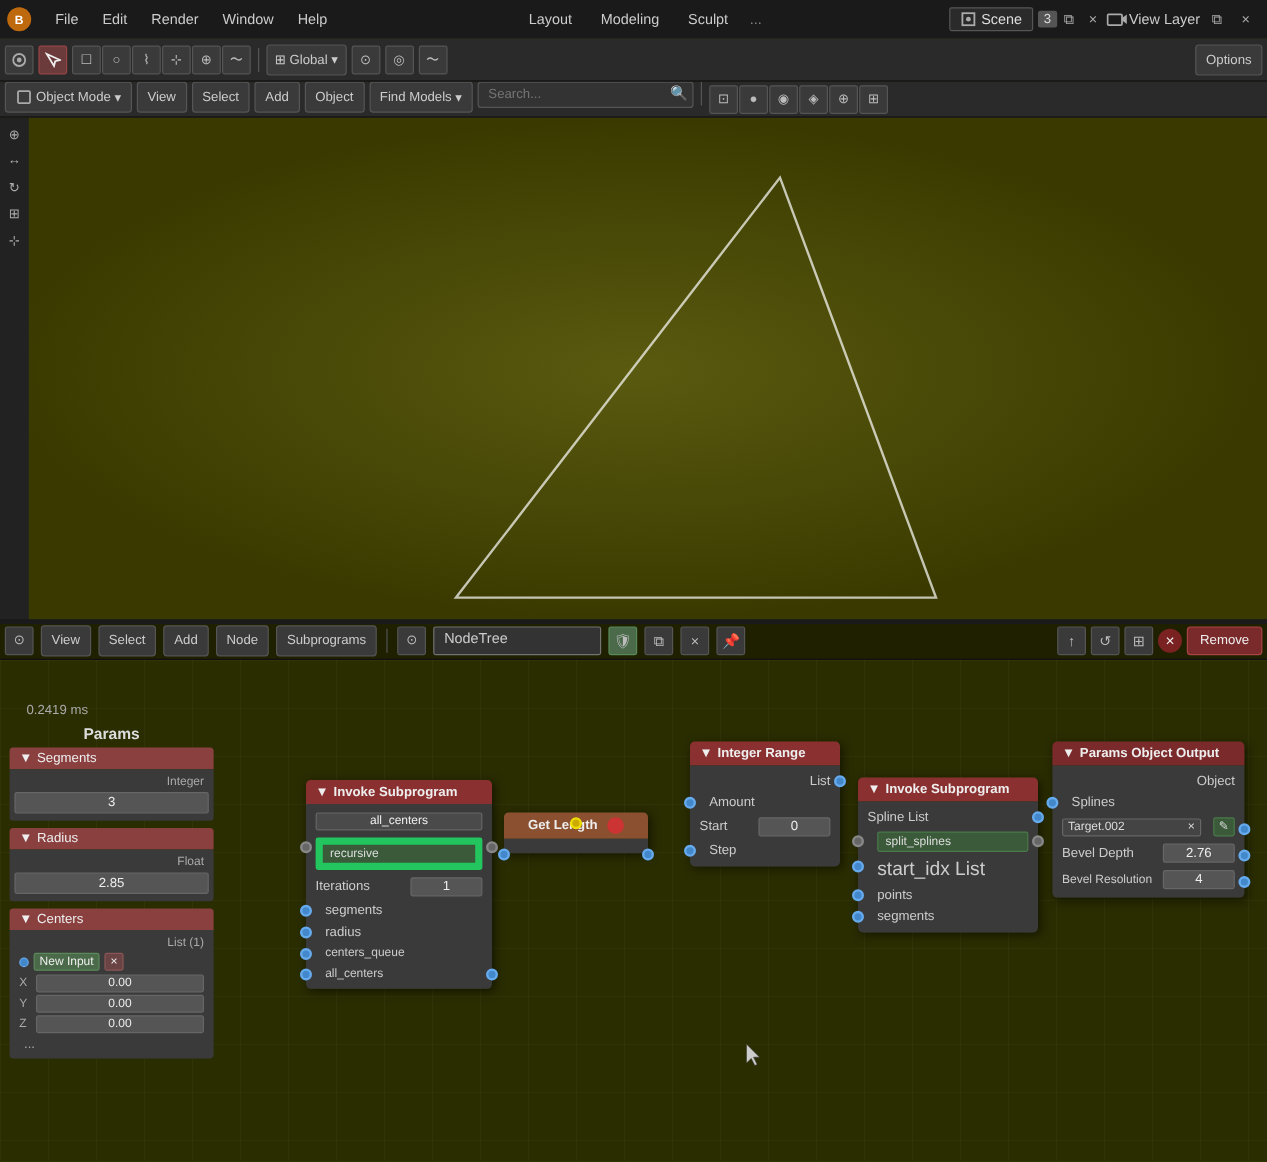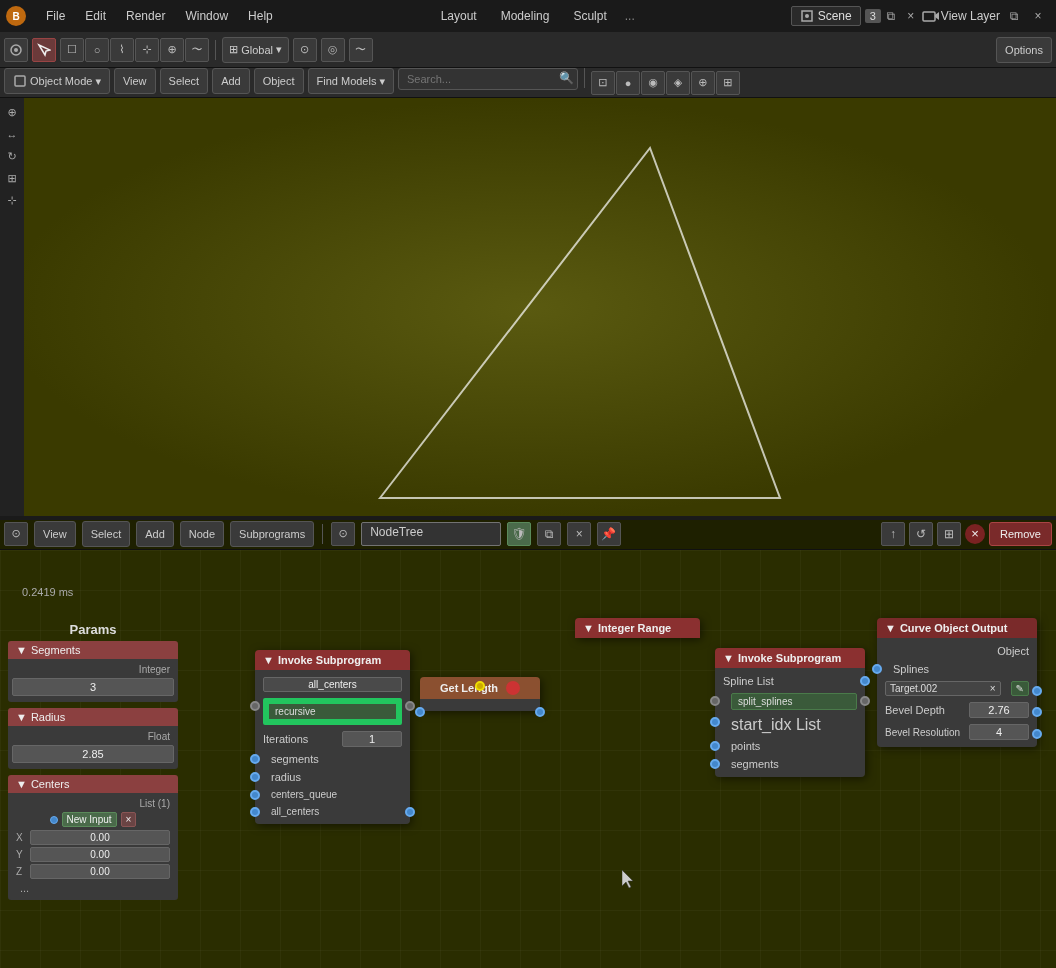--- a/index.html
+++ b/index.html
@@ -284,21 +284,21 @@
     }
     .socket-left { left: -5px; }
     .socket-right { right: -5px; }
     .socket-blue { background: #4488cc; border-color: #66aaee; }
     .socket-gray { background: #666; border-color: #888; }
 
     
     .params-panel {
       position: absolute;
       left: 8px;
-      top: 68px;
+      top: 50px;
       width: 170px;
       font-size: 11px;
     }
     .params-title {
       color: #ddd;
       font-size: 13px;
       font-weight: bold;
       padding: 4px 4px;
       text-align: center;
     }
@@ -363,21 +363,20 @@
       color: #eee;
       font-size: 10px;
       flex: 1;
       text-align: center;
     }
     .new-input-row {
       display: flex;
       align-items: center;
       gap: 4px;
       padding: 2px 4px;
-      justify-content: center;
     }
     .small-btn {
       background: #4a6a4a;
       border: 1px solid #5a8a5a;
       border-radius: 2px;
       padding: 1px 4px;
       color: #eee;
       font-size: 10px;
       cursor: pointer;
     }
@@ -796,20 +795,38 @@
 
         <div style="position:absolute; top:-18px; left:50%; transform:translateX(-50%); width:10px; height:10px; border-radius:50%; background:#ccaa00; border:2px solid #eedd00;"></div>
       </div>
     </div>
 
     <div class="node" style="left: 575px; top: 68px; width: 125px;">
       <div class="node-header header-red">
         <span>▼</span>
         <span>Integer Range</span>
       </div>
+      <div class="node-body">
+        <div class="node-row" style="justify-content:flex-end; position:relative;">
+          <span class="node-row-label">List</span>
+          <div class="node-socket socket-right socket-blue" style="top:4px;"></div>
+        </div>
+        <div class="node-row" style="position:relative;">
+          <div class="node-socket socket-left socket-blue" style="top:4px;"></div>
+          <span class="node-row-label" style="margin-left:8px;">Amount</span>
+        </div>
+        <div class="node-row">
+          <span class="node-row-label">Start</span>
+          <div class="node-value" style="width:30px;">0</div>
+        </div>
+        <div class="node-row" style="position:relative;">
+          <div class="node-socket socket-left socket-blue" style="top:4px;"></div>
+          <span class="node-row-label" style="margin-left:8px;">Step</span>
+        </div>
+      </div>
     </div>
 
     <div class="node" style="left: 715px; top: 98px; width: 150px;">
       <div class="node-header header-red">
         <span>▼</span>
         <span>Invoke Subprogram</span>
       </div>
       <div class="node-body">
         <div class="node-row" style="position:relative;">
           <span class="node-row-label">Spline List</span>
@@ -831,21 +848,21 @@
         <div class="node-row" style="position:relative;">
           <div class="node-socket socket-left socket-blue" style="top:4px;"></div>
           <span class="node-row-label" style="margin-left:8px;">segments</span>
         </div>
       </div>
     </div>
 
     <div class="node" style="left: 877px; top: 68px; width: 160px;">
       <div class="node-header header-dark-red">
         <span>▼</span>
-        <span>Curve Object Output</span>
+        <span>Params Object Output</span>
       </div>
       <div class="node-body">
         <div class="node-row" style="justify-content:flex-end; position:relative;">
           <span class="node-row-label">Object</span>
         </div>
         <div class="node-row" style="position:relative;">
           <div class="node-socket socket-left socket-blue" style="top:4px;"></div>
           <span class="node-row-label" style="margin-left:8px;">Splines</span>
         </div>
 

